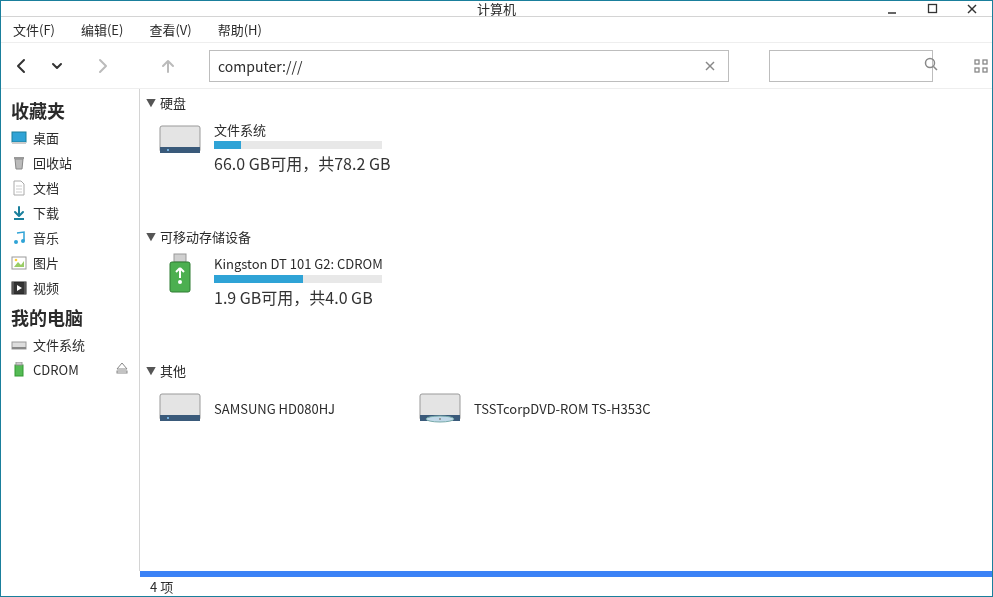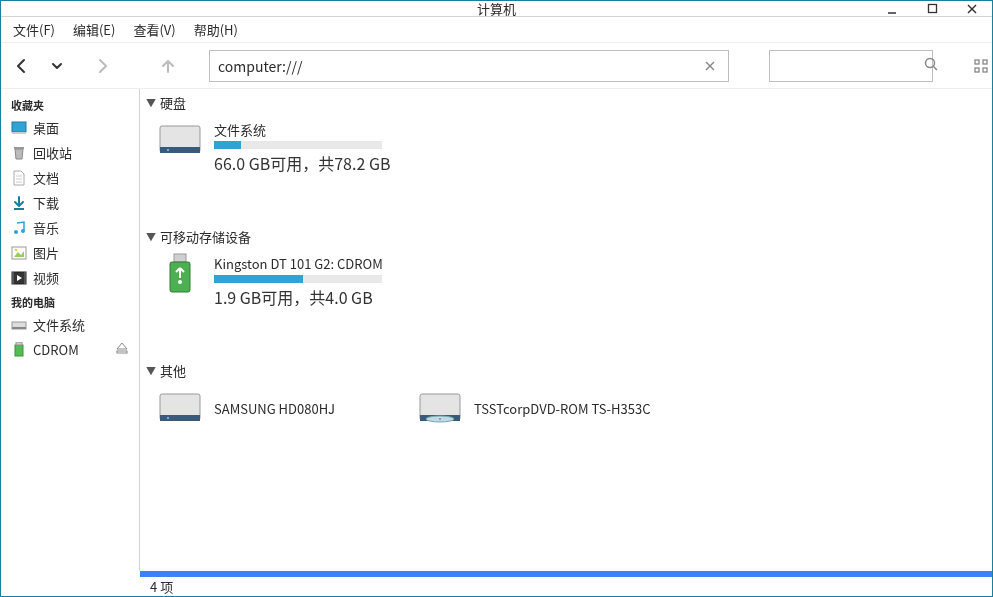--- a/index.html
+++ b/index.html
@@ -2,36 +2,36 @@
 <html><head>
 <meta charset="utf-8">
 <style>
   * { margin:0; padding:0; box-sizing:border-box; font-family:"Noto Sans CJK SC","Microsoft YaHei",sans-serif; font-size:13px; color:#2b2b2b; }
   body { background:#fff; }
   .window { width:993px; height:597px; border:1px solid #1a7f9c; display:flex; flex-direction:column; position:relative; }
   .titlebar { height:16px; border-bottom:1px solid #d4d4d4; display:flex; align-items:center; justify-content:center; position:relative; }
   .titlebar .title { font-size:13px; }
   .titlebar .controls { position:absolute; right:0; top:0; height:100%; display:flex; }
   .titlebar .controls .ctl { width:40px; height:100%; display:flex; align-items:center; justify-content:center; color:#333; }
-  .menubar { height:26px; display:flex; align-items:center; padding:0 8px; gap:10px; border-bottom:1px solid #eee; }
+  .menubar { height:26px; display:flex; align-items:center; padding:0 8px; gap:18px; border-bottom:1px solid #eee; }
   .menubar .menu-item { padding:2px 4px; }
   .toolbar { height:46px; display:flex; align-items:center; padding:0 12px; gap:20px; border-bottom:1px solid #eee; }
   .navbtn { width:24px; height:24px; display:flex; align-items:center; justify-content:center; }
   .navbtn.disabled svg { stroke:#bbbbbb; }
   .navbtn svg { stroke:#333; }
   .locbox { flex:0 0 520px; height:32px; border:1px solid #bdbdbd; display:flex; align-items:center; padding:0 8px; margin-left:12px; }
   .locbox input { border:none; outline:none; flex:1; font-size:14px; }
   .clearbtn { width:20px; height:20px; display:flex; align-items:center; justify-content:center; }
   .searchbox { width:164px; height:32px; border:1px solid #bdbdbd; display:flex; align-items:center; padding:0 8px; margin-left:20px; }
   .searchbox input { border:none; outline:none; flex:1; background:transparent; }
   .viewbtns { display:flex; gap:14px; margin-left:18px; }
   .viewbtn { width:20px; height:20px; display:flex; align-items:center; justify-content:center; }
   .body { flex:1; display:flex; min-height:0; }
   .sidebar { width:139px; border-right:1px solid #d4d4d4; padding:4px 0; overflow:hidden; }
-  .sb-head { font-weight:bold; font-size:11px; padding:4px 10px 2px 10px; }
+  .sb-head { font-weight:bold; font-size:18px; padding:4px 10px 2px 10px; }
   .sb-item { display:flex; align-items:center; padding:3px 10px; gap:6px; }
   .sb-item .ic { width:16px; height:16px; display:flex; align-items:center; justify-content:center; flex-shrink:0; }
   .sb-item .eject { margin-left:auto; }
   .content { flex:1; overflow:auto; padding:0 0 0 0; }
   .section-head { display:flex; align-items:center; gap:4px; padding:4px 6px; color:#555; }
   .section-head .tri { font-size:10px; color:#555; }
   .items-row { display:flex; flex-wrap:wrap; padding-left:8px; }
   .item { display:flex; gap:10px; padding:4px 8px; width:260px; }
   .item.wide { width:260px; }
   .item .thumb { width:48px; height:40px; display:flex; align-items:center; justify-content:center; flex-shrink:0; }

